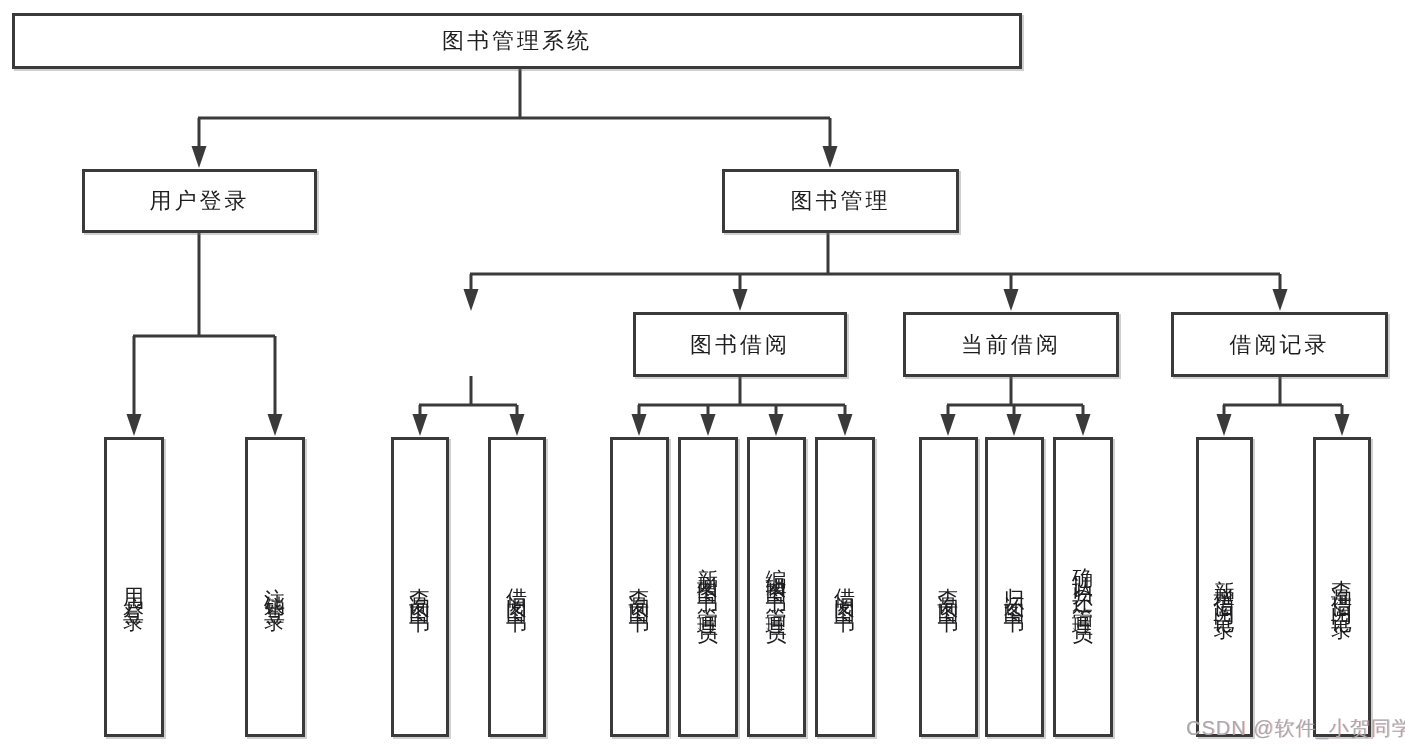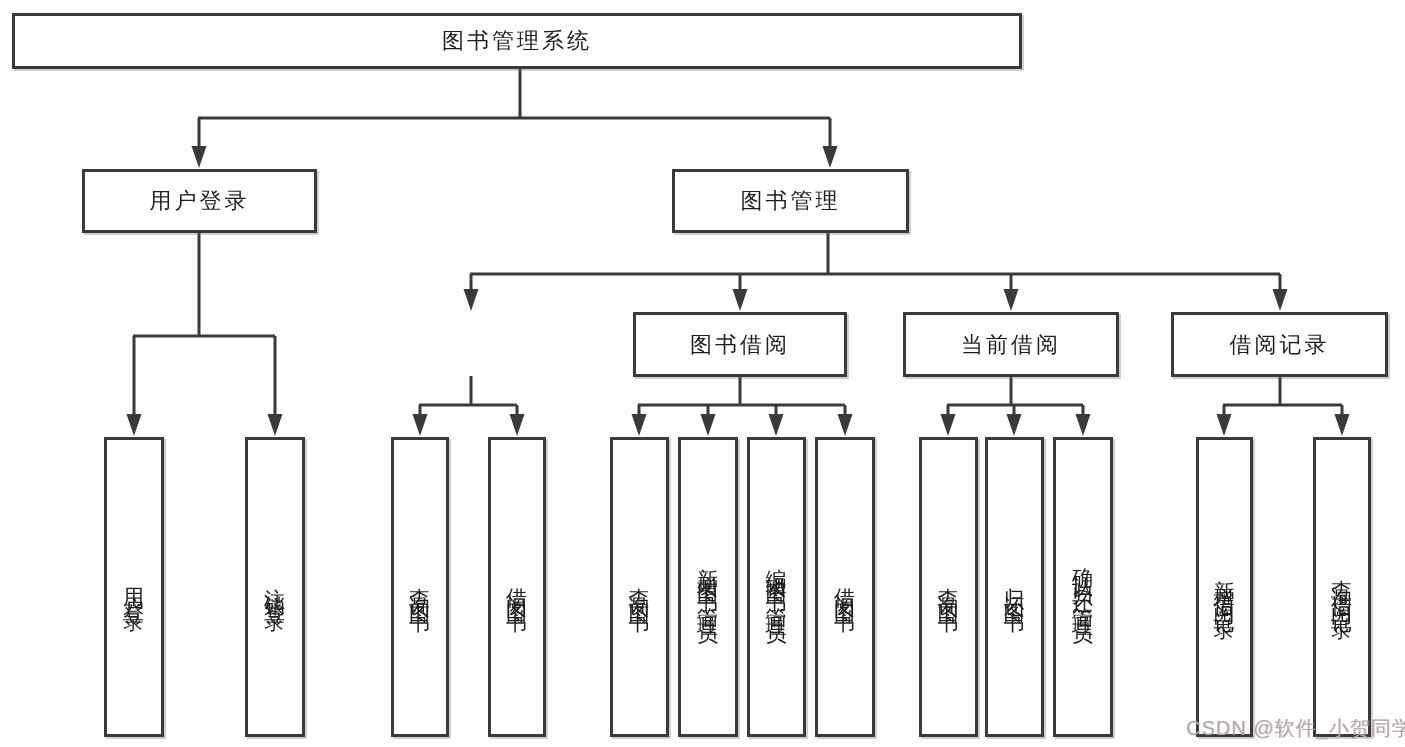--- a/index.html
+++ b/index.html
@@ -49,21 +49,21 @@
     font-size: 20px;
     letter-spacing: 1px;
     color: #a9a9af;
     text-shadow: 1px 0 0 rgba(215,120,120,0.35);
     white-space: nowrap;
     z-index: 3;
   }
   
   #root-box   { left: 12px;   top: 13px;  width: 1010px; height: 56px; }
   #login-box  { left: 82px;   top: 169px; width: 235px;  height: 64px; }
-  #mgmt-box   { left: 672px;  top: 169px; width: 237px;  height: 64px; }
+  #mgmt-box   { left: 722px;  top: 169px; width: 237px;  height: 64px; }
   #nb-box     { left: 363px;  top: 312px; width: 216px;  height: 65px; }
   #bb-box     { left: 633px;  top: 312px; width: 214px;  height: 65px; }
   #cb-box     { left: 903px;  top: 312px; width: 216px;  height: 65px; }
   #br-box     { left: 1171px; top: 312px; width: 217px;  height: 65px; }
   #leaf-login-user { left: 104px;  width: 60px; }
   #leaf-logout     { left: 245px;  width: 60px; }
   #leaf-nb-query   { left: 391px;  width: 58px; }
   #leaf-nb-borrow  { left: 488px;  width: 58px; }
   #leaf-bb-query   { left: 610px;  width: 59px; }
   #leaf-bb-add     { left: 678px;  width: 60px; }

